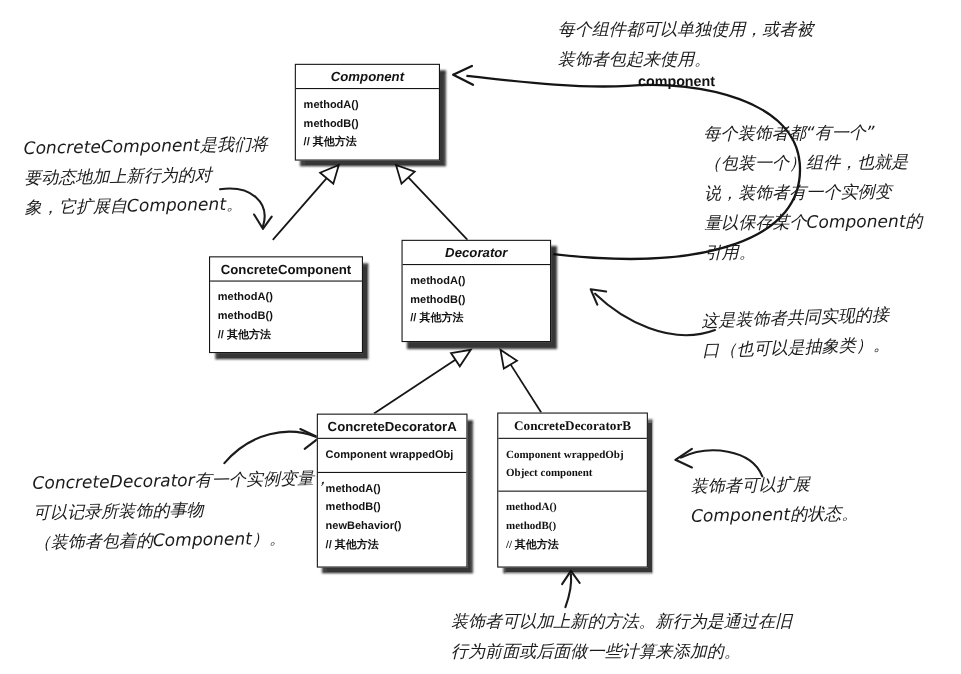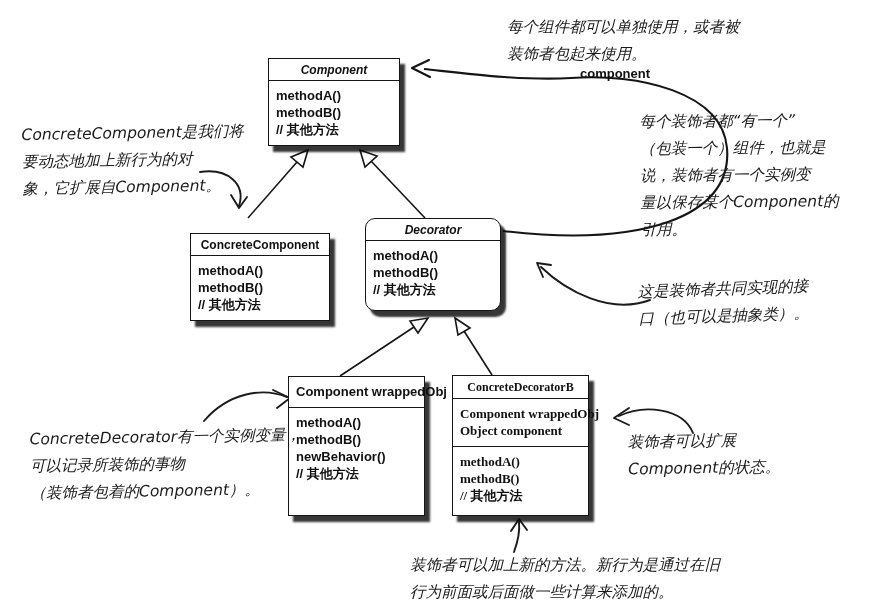--- a/index.html
+++ b/index.html
@@ -27,21 +27,21 @@
     font-size:12px;
     padding:4px 2px 3px 2px;
     border-bottom:1.6px solid #151515;
     color:#111;
     letter-spacing:0px;
   }
   .uml-title.abstract{font-style:italic;}
   .uml-section{padding:6px 7px 7px 7px;}
   .uml-section.fields{border-bottom:1.6px solid #151515;}
   .uml-line{
-    font-size:13px;
+    font-size:10px;
     font-weight:bold;
     color:#111;
     line-height:17px;
     white-space:nowrap;
   }
 
   
   .note{
     position:absolute;
     font-family:"DejaVu Sans","Liberation Sans",sans-serif;
@@ -130,30 +130,31 @@
 
   <div class="uml-box" style="left:190px;top:233px;width:140px;min-height:86px;">
     <div class="uml-title">ConcreteComponent</div>
     <div class="uml-section">
       <div class="uml-line">methodA()</div>
       <div class="uml-line">methodB()</div>
       <div class="uml-line">// 其他方法</div>
     </div>
   </div>
 
-  <div class="uml-box" style="left:365px;top:218px;width:136px;min-height:93px;border-radius:10px;">
+  <div class="uml-box" style="left:365px;top:218px;width:136px;min-height:93px;">
     <div class="uml-title abstract">Decorator</div>
     <div class="uml-section">
       <div class="uml-line">methodA()</div>
       <div class="uml-line">methodB()</div>
       <div class="uml-line">// 其他方法</div>
     </div>
   </div>
 
   <div class="uml-box" style="left:288px;top:376px;width:137px;min-height:140px;">
+    <div class="uml-title">ConcreteDecoratorA</div>
     <div class="uml-section fields">
       <div class="uml-line">Component wrappedObj</div>
     </div>
     <div class="uml-section">
       <div class="uml-line">methodA()</div>
       <div class="uml-line">methodB()</div>
       <div class="uml-line">newBehavior()</div>
       <div class="uml-line">// 其他方法</div>
     </div>
   </div>

